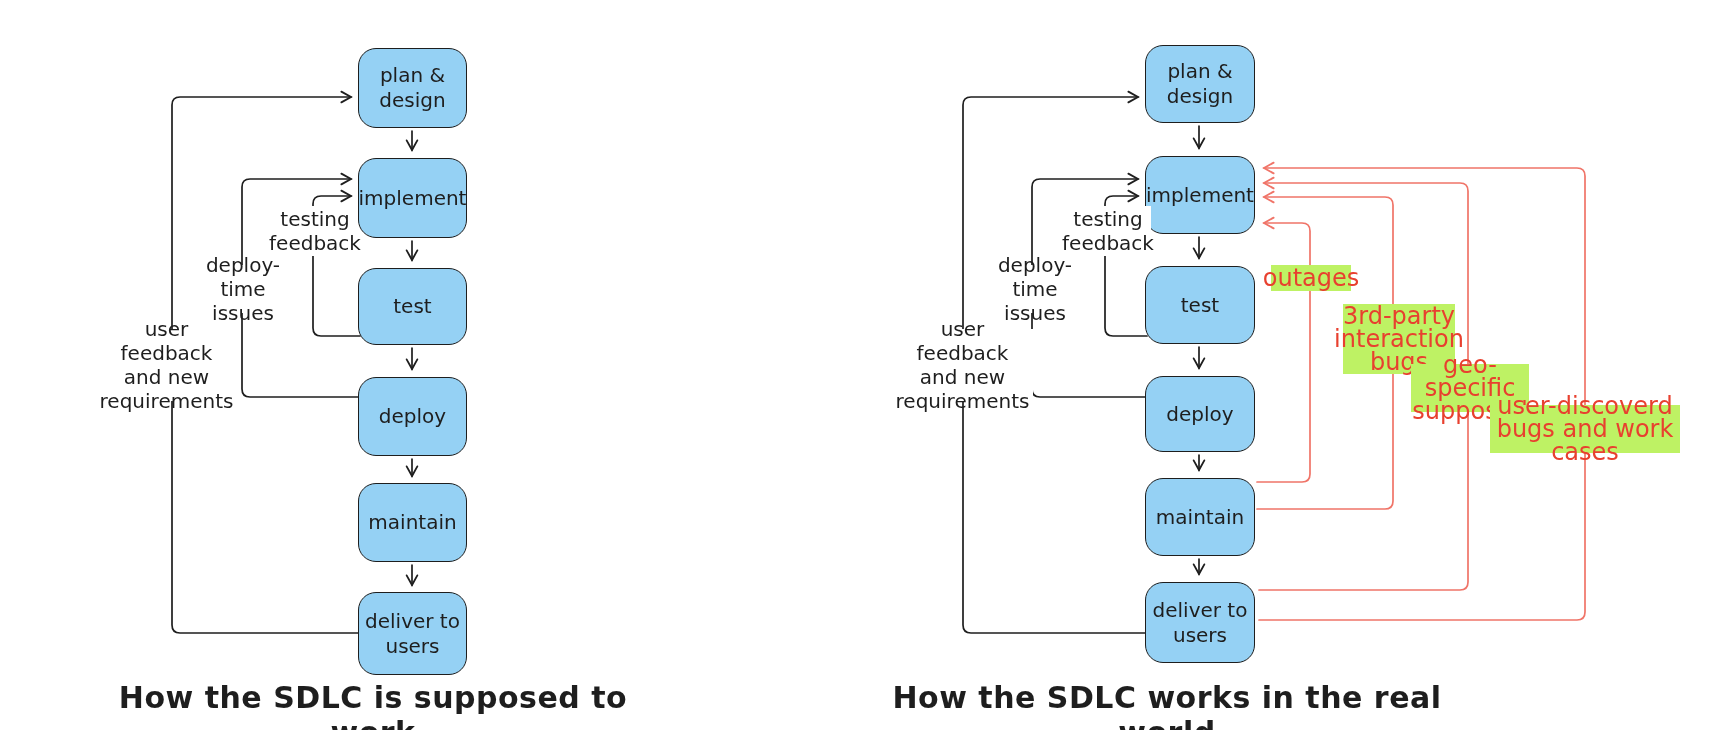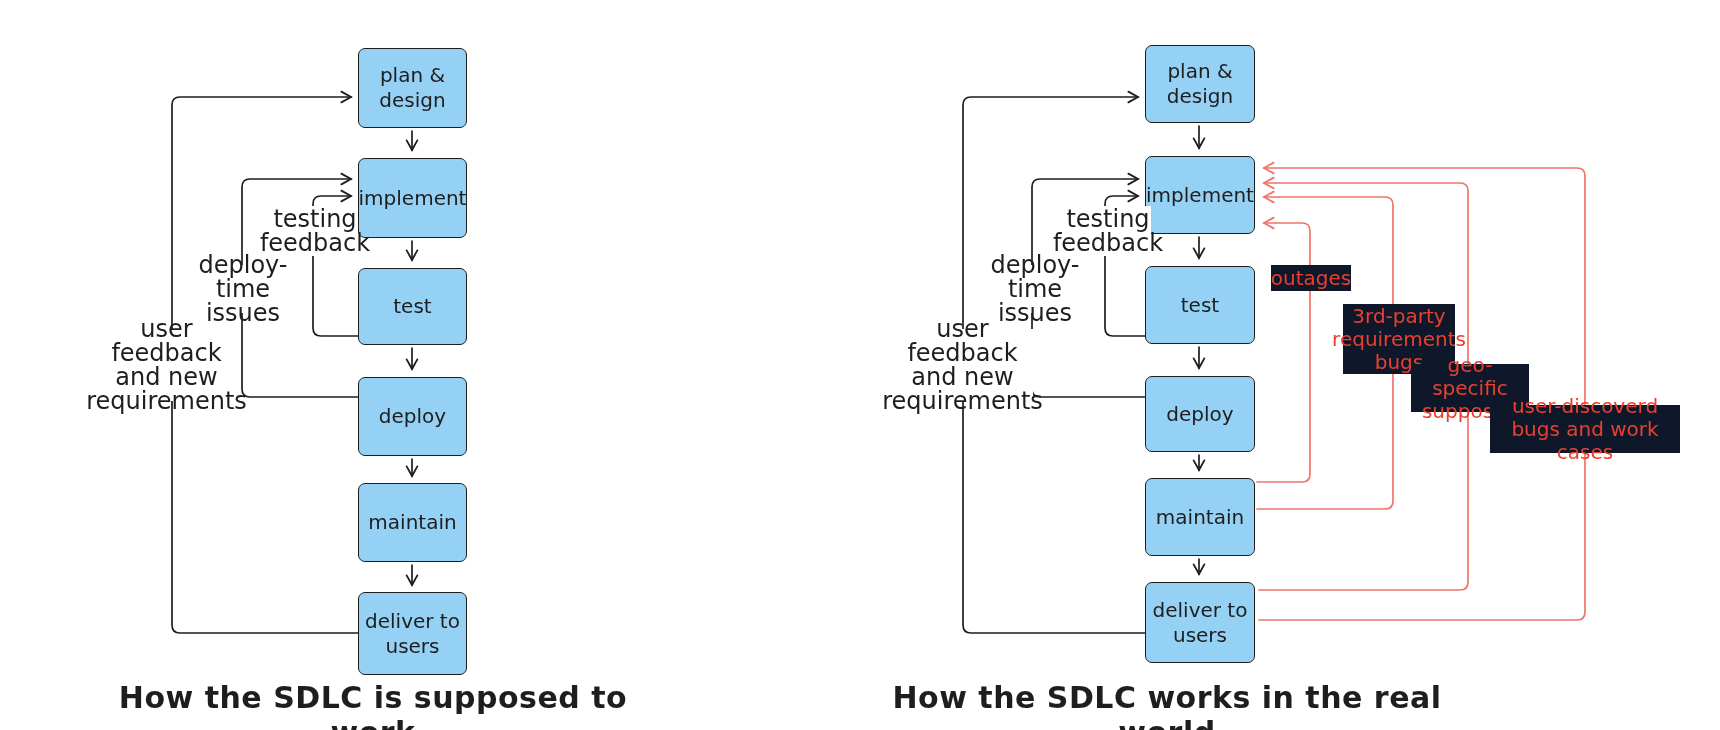--- a/index.html
+++ b/index.html
@@ -1,25 +1,25 @@
 <!DOCTYPE html>
 <html><head>
 <meta charset="utf-8">
 <style>
   html,body{margin:0;padding:0;background:#ffffff;}
   .canvas{position:relative;width:1720px;height:730px;background:#ffffff;overflow:hidden;
           font-family:"DejaVu Sans",sans-serif;color:#1e1e1e;}
   .edges{position:absolute;left:0;top:0;width:1720px;height:730px;}
-  .node{position:absolute;box-sizing:border-box;border:1.8px solid #1e1e1e;border-radius:7px;
+  .node{position:absolute;box-sizing:border-box;border:1.8px solid #1e1e1e;border-radius:18px;
         background:#95d1f4;display:flex;align-items:center;justify-content:center;
         text-align:center;white-space:pre-line;font-size:20px;line-height:25px;color:#1e1e1e;}
   .elabel{position:absolute;background:#ffffff;display:flex;align-items:center;justify-content:center;
-        text-align:center;white-space:pre-line;font-size:24px;line-height:24px;color:#1e1e1e;}
-  .rlabel{position:absolute;background:#0f172a;display:flex;align-items:center;justify-content:center;
-        text-align:center;white-space:pre-line;font-size:20px;line-height:23px;color:#e8402f;}
+        text-align:center;white-space:pre-line;font-size:20px;line-height:24px;color:#1e1e1e;}
+  .rlabel{position:absolute;background:#bef264;display:flex;align-items:center;justify-content:center;
+        text-align:center;white-space:pre-line;font-size:24px;line-height:23px;color:#e8402f;}
   .caption{position:absolute;width:560px;text-align:center;font-size:30px;font-weight:600;
         letter-spacing:0.5px;color:#1e1e1e;}
 </style>
 </head>
 <body>
 
 <div class="canvas">
 
   <svg class="edges" viewBox="0 0 1720 730">
     <defs>
@@ -95,21 +95,21 @@
     <div class="elabel" style="left:1065px;top:206px;width:86px;height:50px;">testing
 feedback</div>
     <div class="elabel" style="left:982px;top:265px;width:106px;height:48px;">deploy-time
 issues</div>
     <div class="elabel" style="left:892px;top:329px;width:141px;height:72px;">user feedback
 and new
 requirements</div>
 
     <div class="rlabel" style="left:1271px;top:265px;width:80px;height:26px;">outages</div>
     <div class="rlabel" style="left:1343px;top:304px;width:112px;height:70px;">3rd-party
-requirements
+interaction
 bugs</div>
     <div class="rlabel" style="left:1411px;top:364px;width:118px;height:48px;">geo-specific
 supposed</div>
     <div class="rlabel" style="left:1490px;top:405px;width:190px;height:48px;">user-discoverd
 bugs and work cases</div>
 
     <div class="caption" style="left:887px;top:680px;">How the SDLC works in the real world</div>
   </div>
 
 </div>

